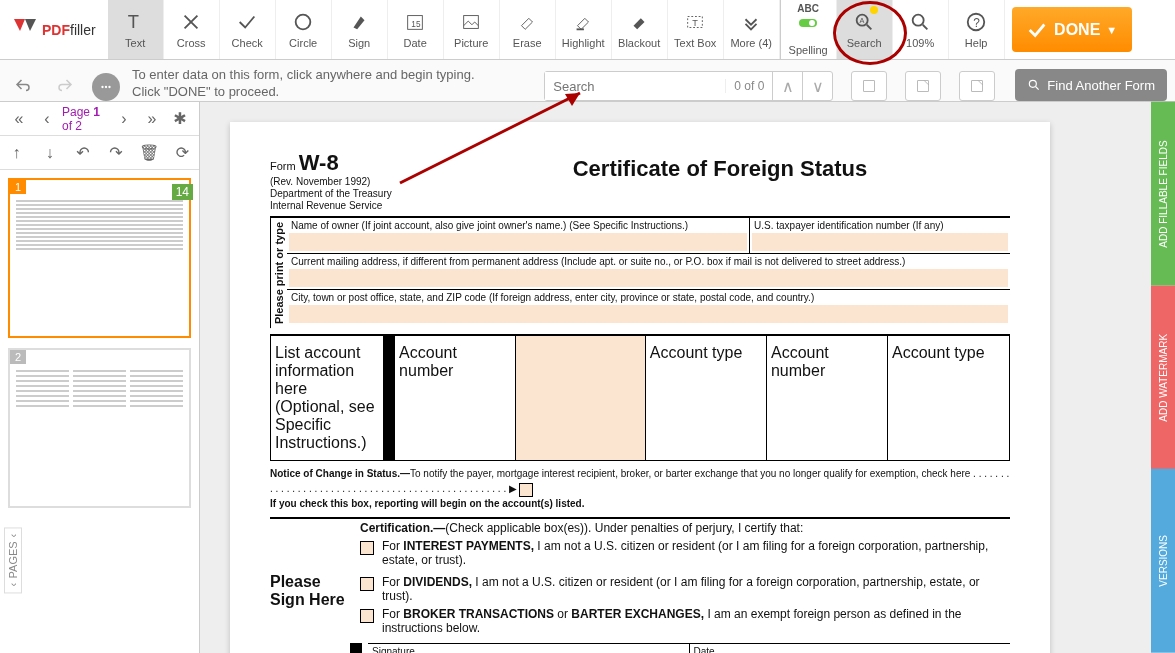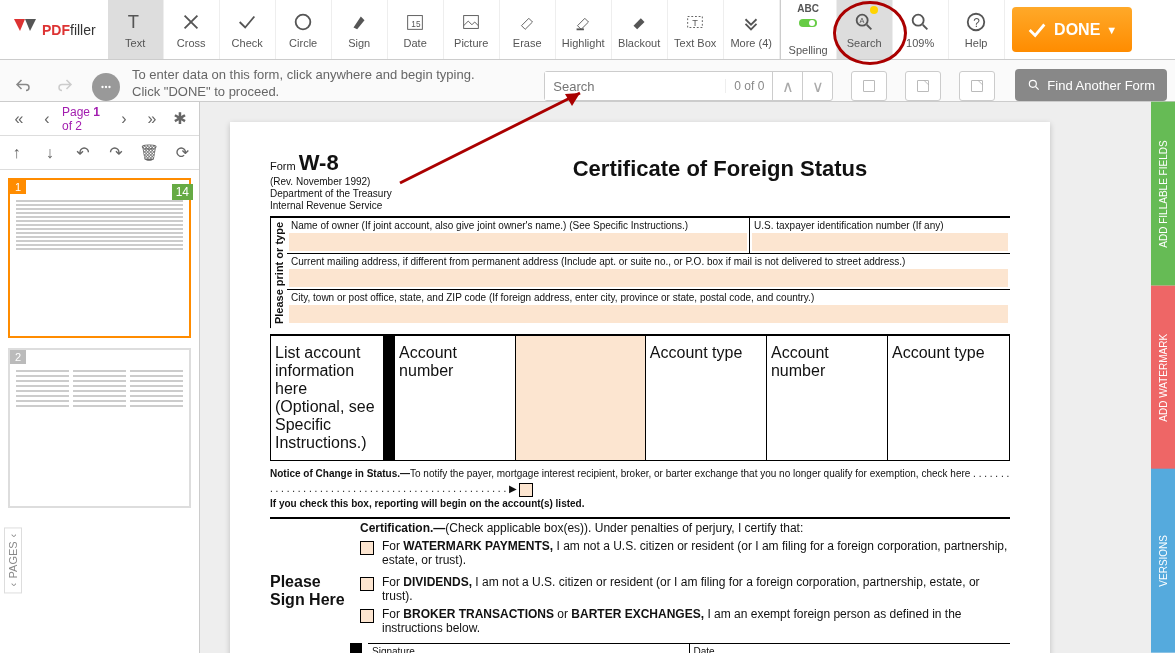--- a/index.html
+++ b/index.html
@@ -391,21 +391,21 @@
       </div>
       <div class="bodytxt">
         <b>Notice of Change in Status.—</b><span>To notify the payer, mortgage interest recipient, broker, or barter exchange that you no longer qualify for exemption, check here . . . . . . . . . . . . . . . . . . . . . . . . . . . . . . . . . . . . . . . . . . . . . . . . . . ▶</span> <span class="chk o" style="display:inline-block;vertical-align:middle"></span><br>
         <b>If you check this box, reporting will begin on the account(s) listed.</b>
       </div>
       <div class="chkline" style="padding-left:90px">
           <span><b>Certification.—</b><span>(Check applicable box(es)). Under penalties of perjury, I certify that:</span></span>
         </div>
       <div class="chkline">
           <div class="chk o"></div>
-          <div><span>For </span><b>WATERMARK PAYMENTS,</b><span> I am not a U.S. citizen or resident (or I am filing for a foreign corporation, partnership, estate, or trust).</span></div>
+          <div><span>For </span><b>INTEREST PAYMENTS,</b><span> I am not a U.S. citizen or resident (or I am filing for a foreign corporation, partnership, estate, or trust).</span></div>
         </div>
       <div class="signblk">
         <div class="signlbl">Please Sign Here</div>
         <div style="flex:1">
           <div class="chkline" style="padding-left:10px">
               <div class="chk o"></div>
               <div><span>For </span><b>DIVIDENDS,</b><span> I am not a U.S. citizen or resident (or I am filing for a foreign corporation, partnership, estate, or trust).</span></div>
             </div>
           <div class="chkline" style="padding-left:10px">
               <div class="chk o"></div>

